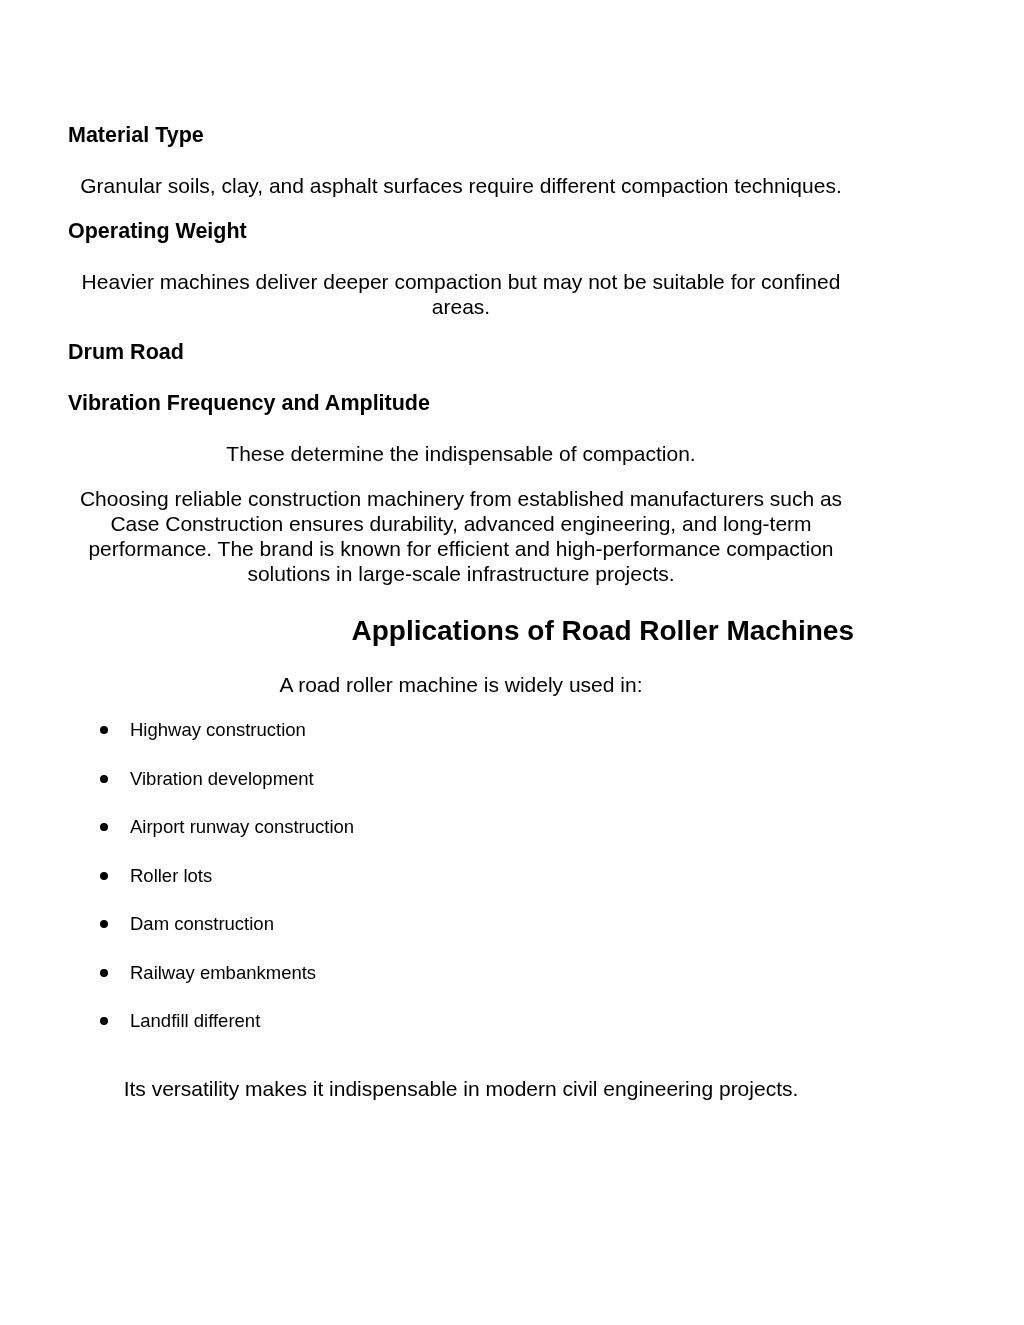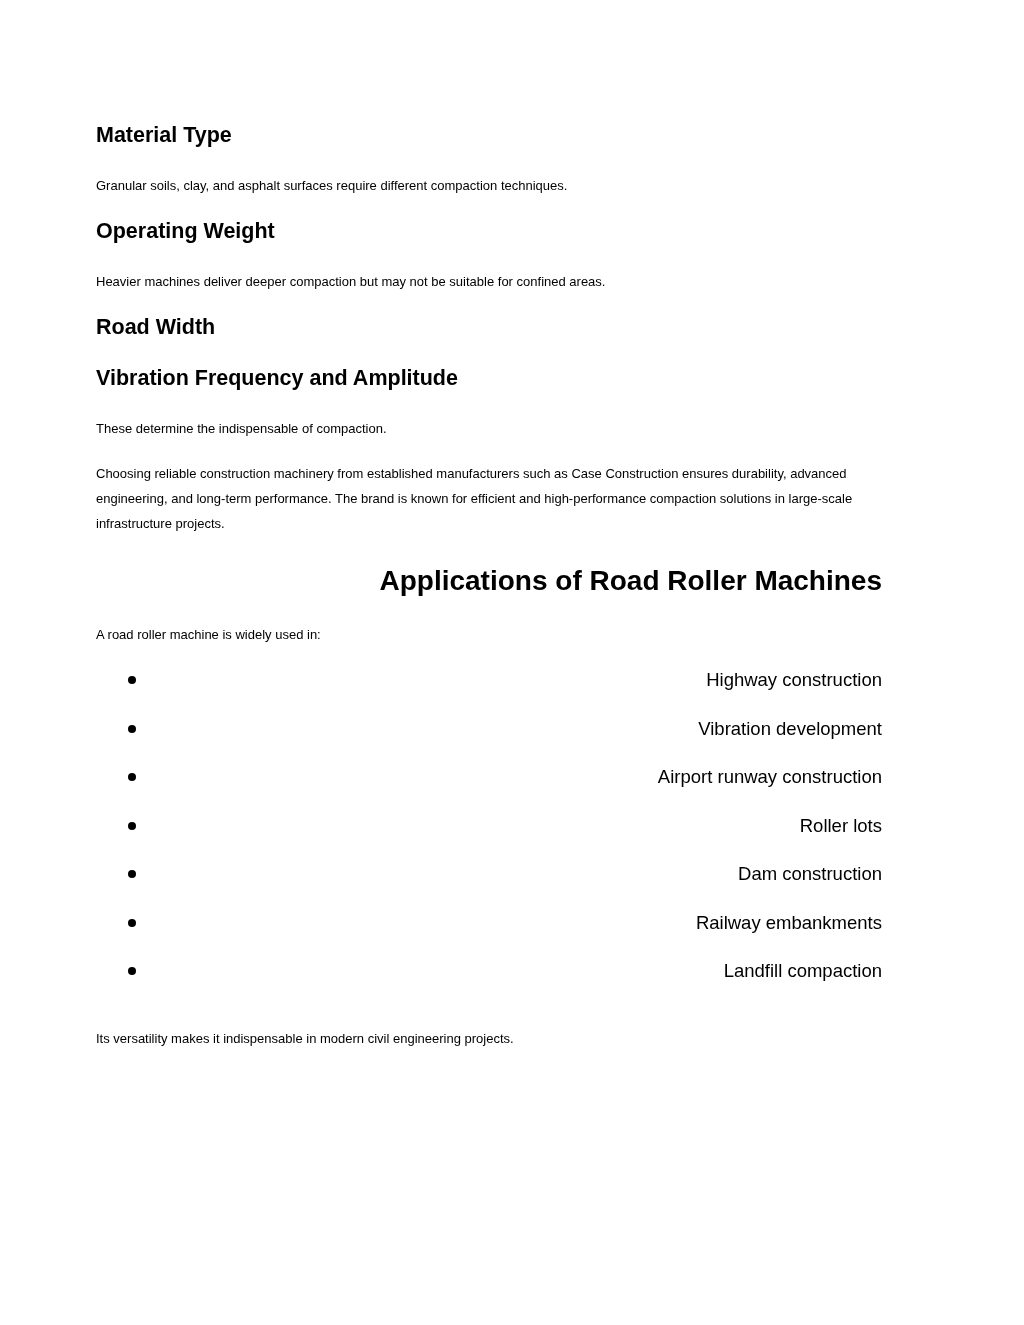--- a/index.html
+++ b/index.html
@@ -8,31 +8,32 @@
     background: #ffffff;
   }
   .page {
     position: relative;
     width: 1024px;
     height: 1325px;
     background: #ffffff;
     color: #000000;
     font-family: "Liberation Sans", "DejaVu Sans", sans-serif;
     box-sizing: border-box;
-    padding: 122px 118px 0 96px;
+    padding: 122px 118px 0 68px;
     overflow: hidden;
   }
   .doc {
     max-width: 786px;
   }
   .doc p {
-    font-size: 13px;
+    font-size: 21px;
     line-height: 25px;
     margin: 0 0 20px 0;
     font-weight: 400;
+    text-align: center;
   }
   .doc h3 {
     font-size: 21.5px;
     line-height: 27px;
     font-weight: 700;
     margin: 0 0 24px 0;
   }
   .doc h1 {
     font-size: 28px;
     line-height: 34px;
@@ -44,21 +45,20 @@
     list-style: none;
     margin: 0;
     padding: 0;
   }
   ul.apps-list li {
     position: relative;
     font-size: 18.5px;
     line-height: 25px;
     margin: 0 0 23.5px 0;
     padding-left: 62px;
-    text-align: right;
   }
   ul.apps-list li .bullet-dot {
     position: absolute;
     left: 32px;
     top: 9px;
     width: 8px;
     height: 8px;
     border-radius: 50%;
     background: #000000;
   }
@@ -72,21 +72,21 @@
 
 <div class="page">
   <div class="doc">
 
     <h3>Material Type</h3>
     <p>Granular soils, clay, and asphalt surfaces require different compaction techniques.</p>
 
     <h3>Operating Weight</h3>
     <p>Heavier machines deliver deeper compaction but may not be suitable for confined areas.</p>
 
-    <h3>Road Width</h3>
+    <h3>Drum Road</h3>
 
     <h3>Vibration Frequency and Amplitude</h3>
     <p>These determine the indispensable of compaction.</p>
 
     <p>Choosing reliable construction machinery from established manufacturers such as Case Construction ensures durability, advanced engineering, and long-term performance. The brand is known for efficient and high-performance compaction solutions in large-scale infrastructure projects.</p>
 
     <h1>Applications of Road Roller Machines</h1>
 
     <p>A road roller machine is widely used in:</p>
 
@@ -110,20 +110,20 @@
       <li>
         <span class="bullet-dot"></span>
         <span>Dam construction</span>
       </li>
       <li>
         <span class="bullet-dot"></span>
         <span>Railway embankments</span>
       </li>
       <li>
         <span class="bullet-dot"></span>
-        <span>Landfill compaction</span>
+        <span>Landfill different</span>
       </li>
     </ul>
 
     <p class="outro">Its versatility makes it indispensable in modern civil engineering projects.</p>
 
   </div>
 </div>
 
 </body></html>

